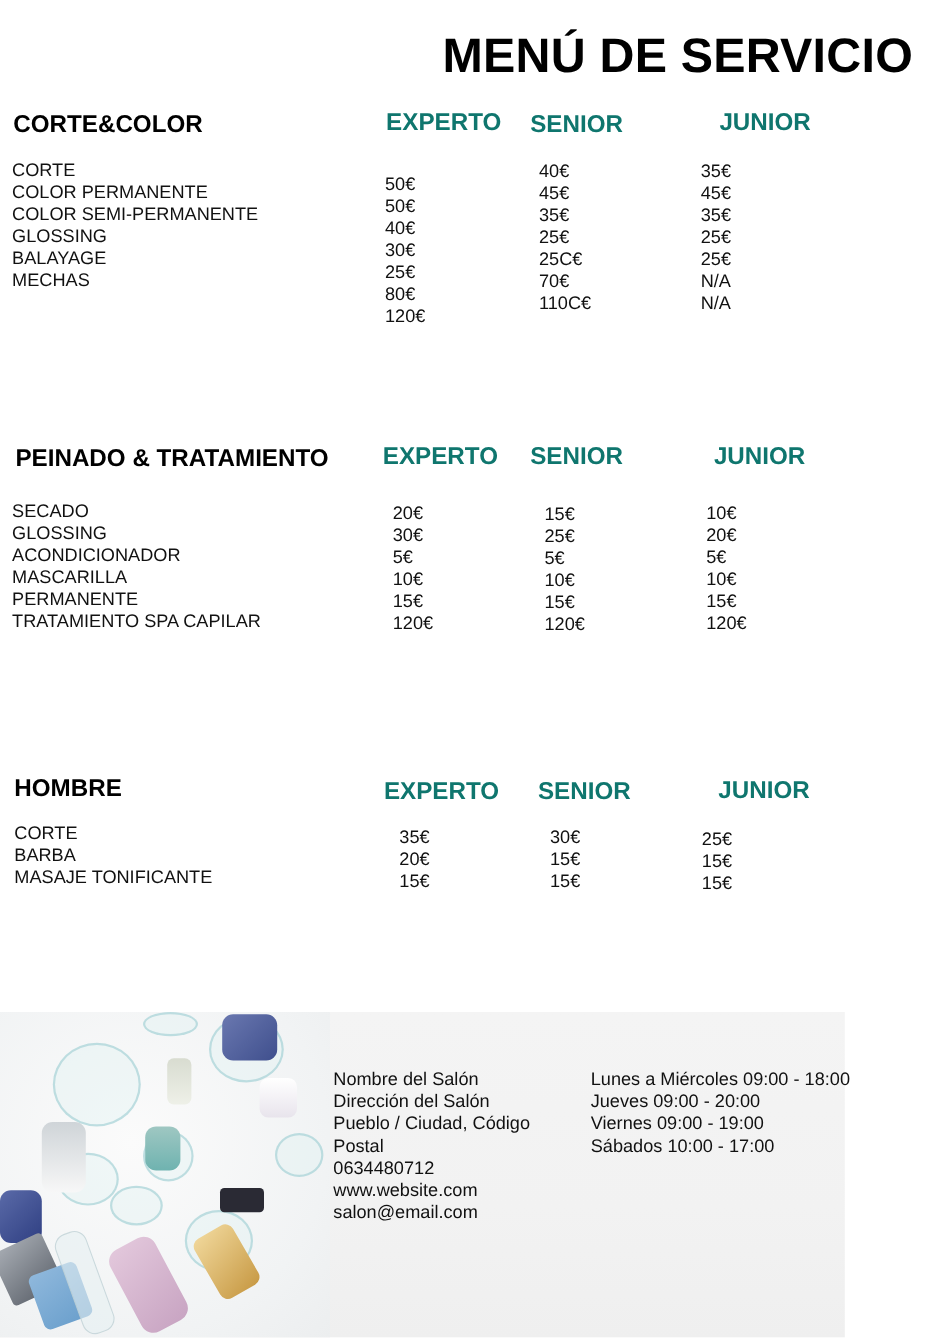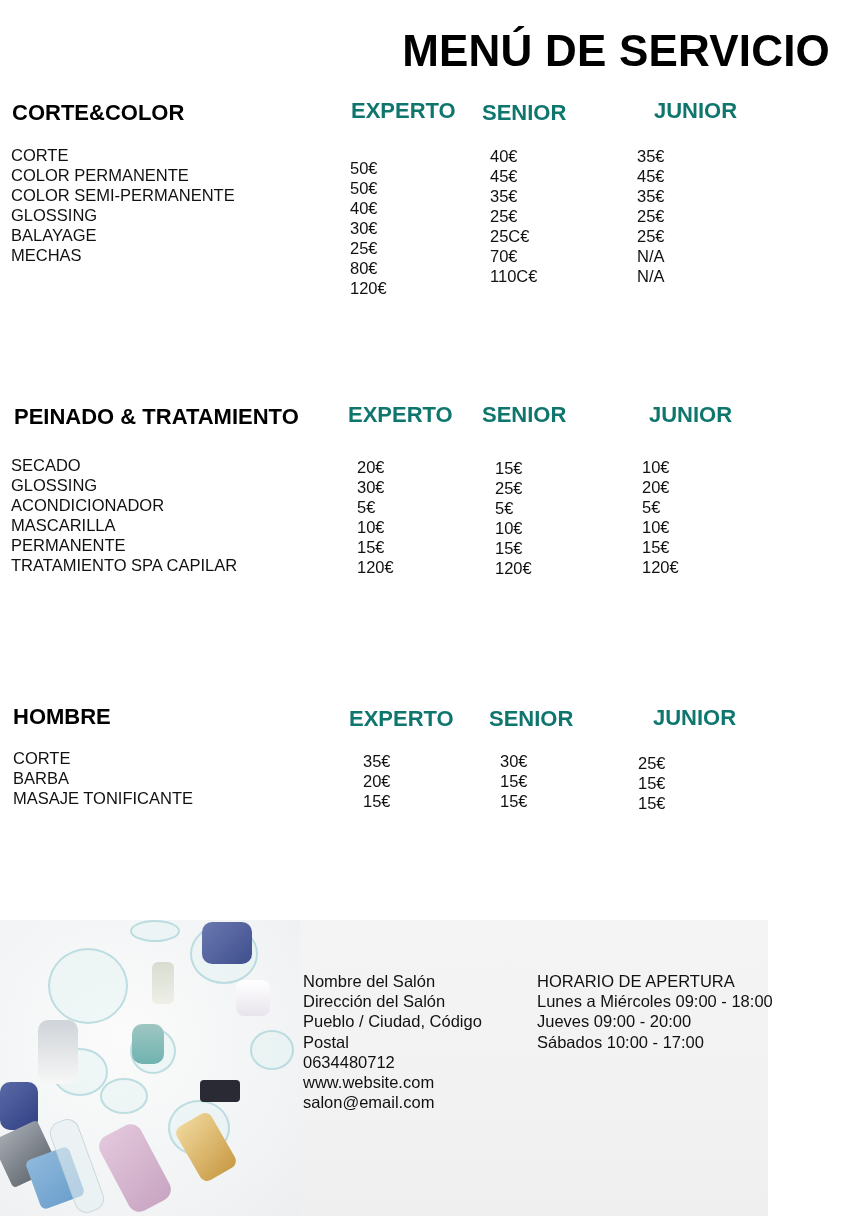--- a/index.html
+++ b/index.html
@@ -167,18 +167,18 @@
     <div>Nombre del Salón</div>
     <div>Dirección del Salón</div>
     <div>Pueblo / Ciudad, Código</div>
     <div>Postal</div>
     <div>0634480712</div>
     <div>www.website.com</div>
     <div>salon@email.com</div>
   </div>
 
   <div class="info" style="left:537px; top:51px;">
-    <div>HORARIO DE APERTURA</div>
     <div>Lunes a Miércoles 09:00 - 18:00</div>
     <div>Jueves 09:00 - 20:00</div>
+    <div>Viernes 09:00 - 19:00</div>
     <div>Sábados 10:00 - 17:00</div>
   </div>
 </div>
 
 </body></html>

